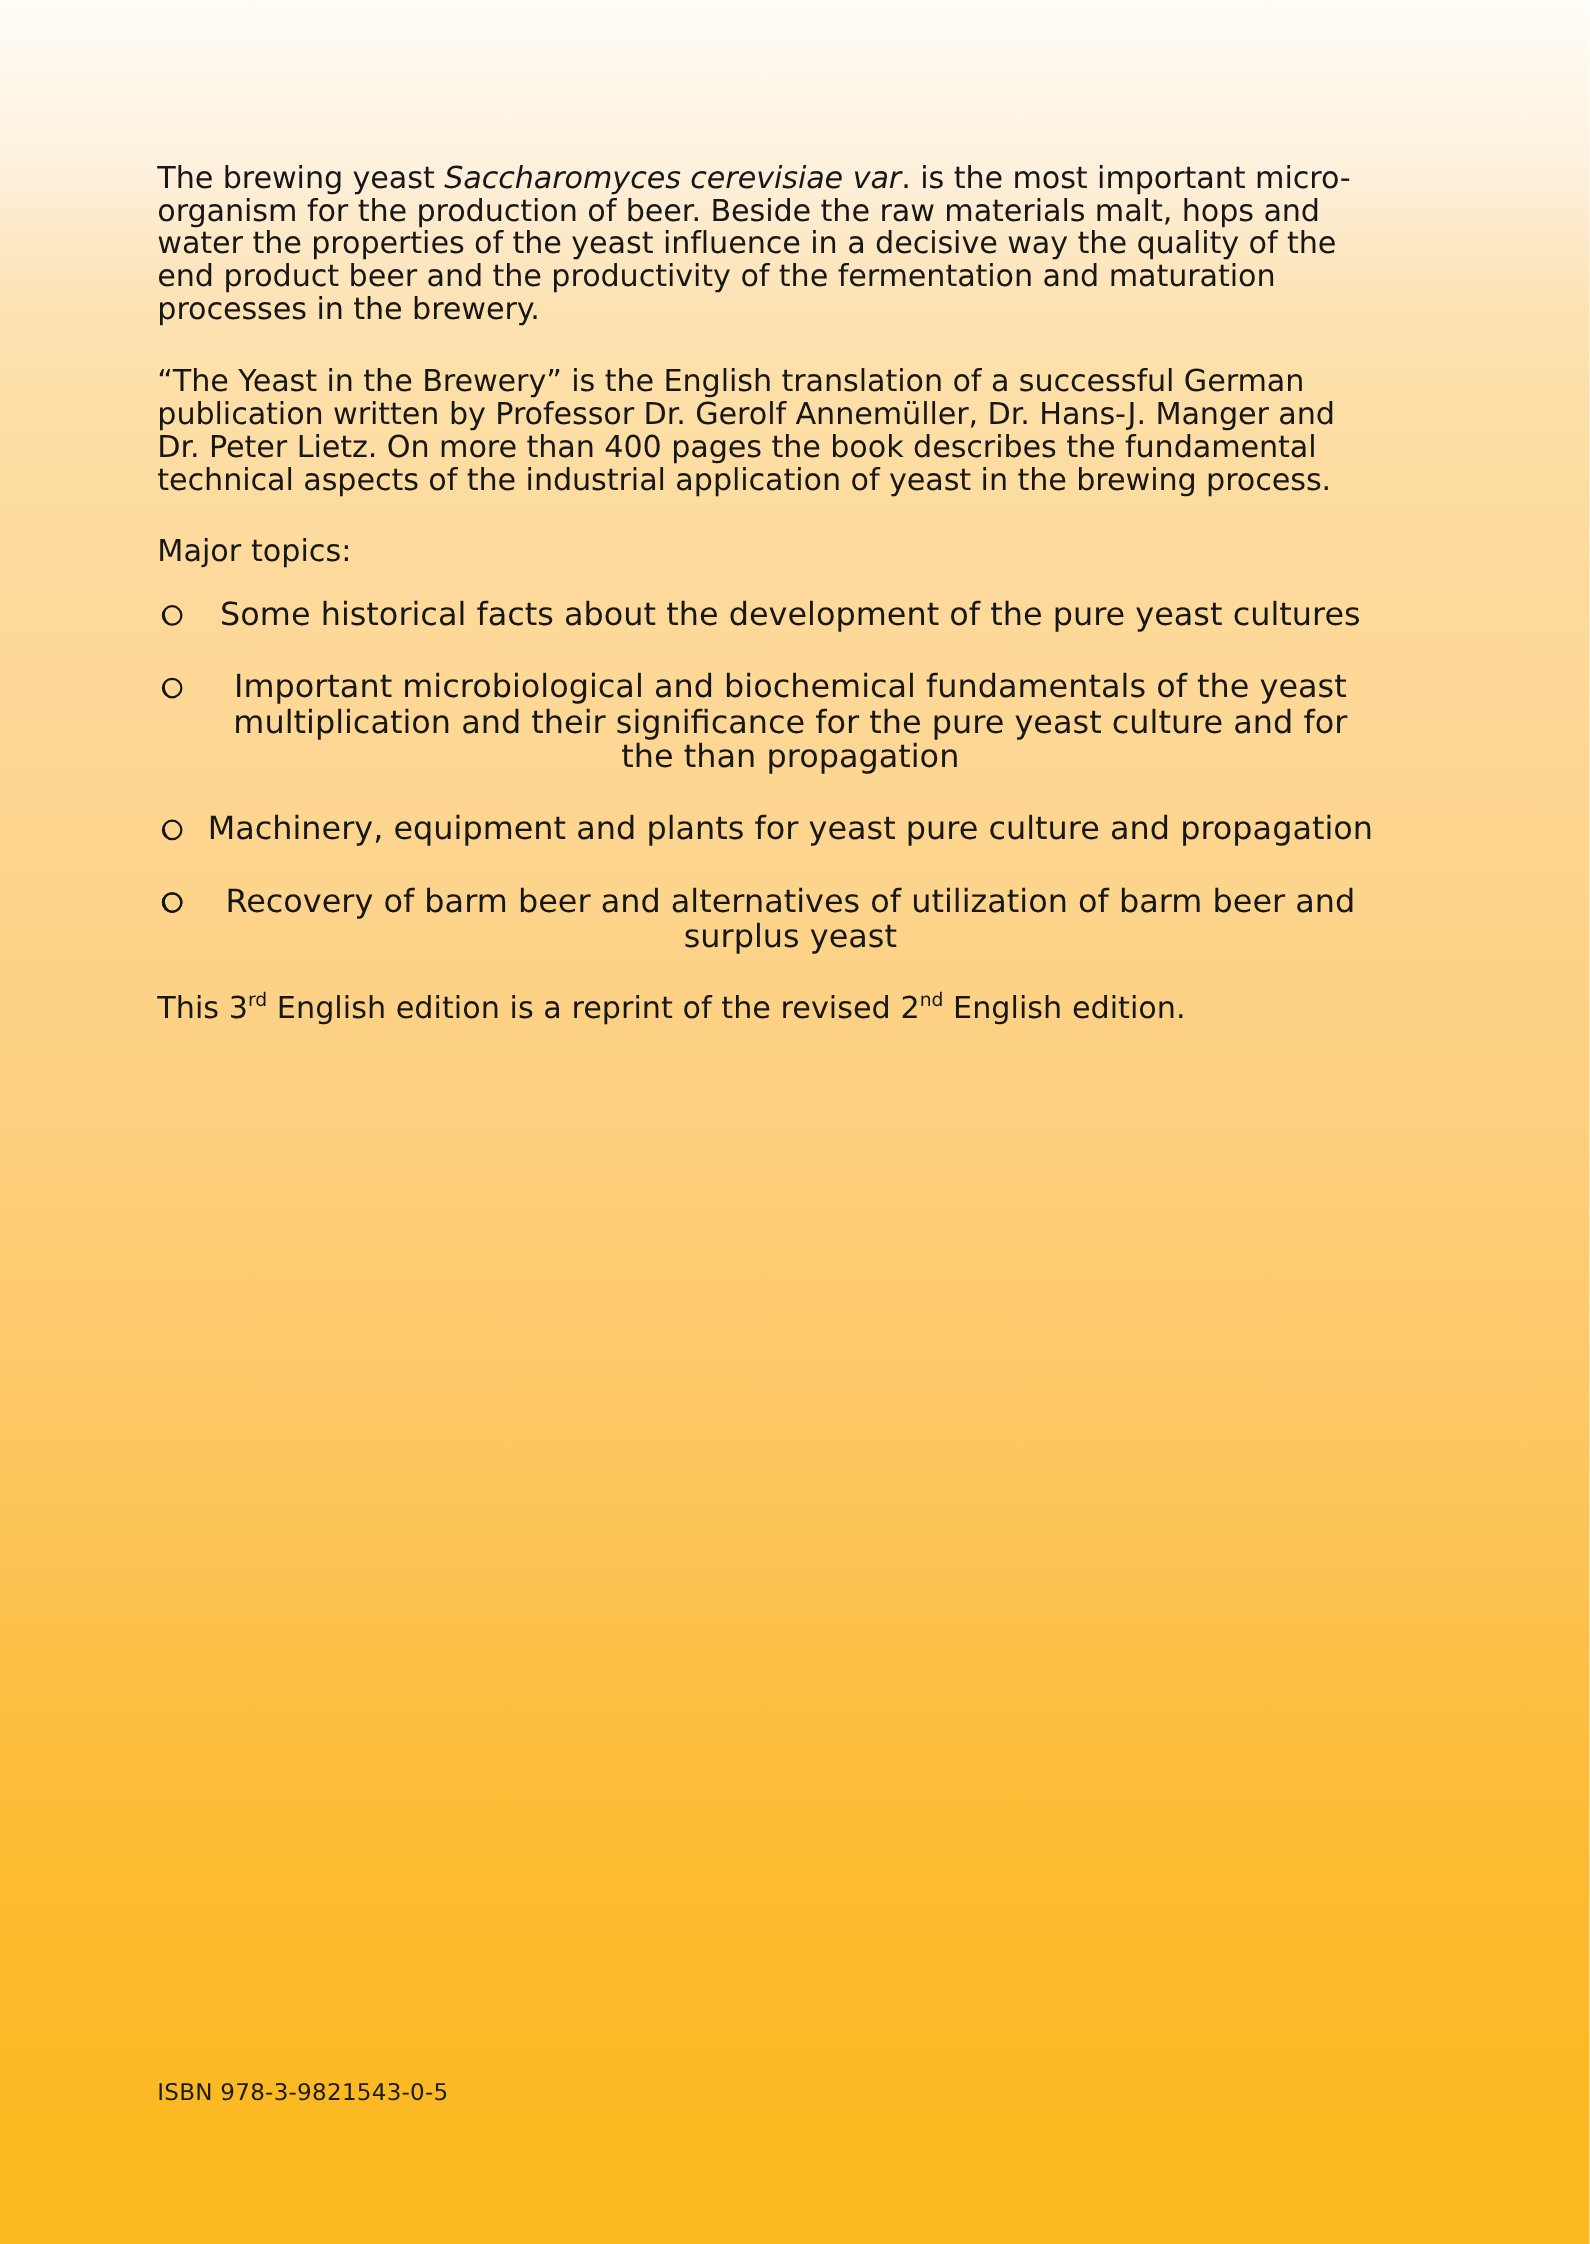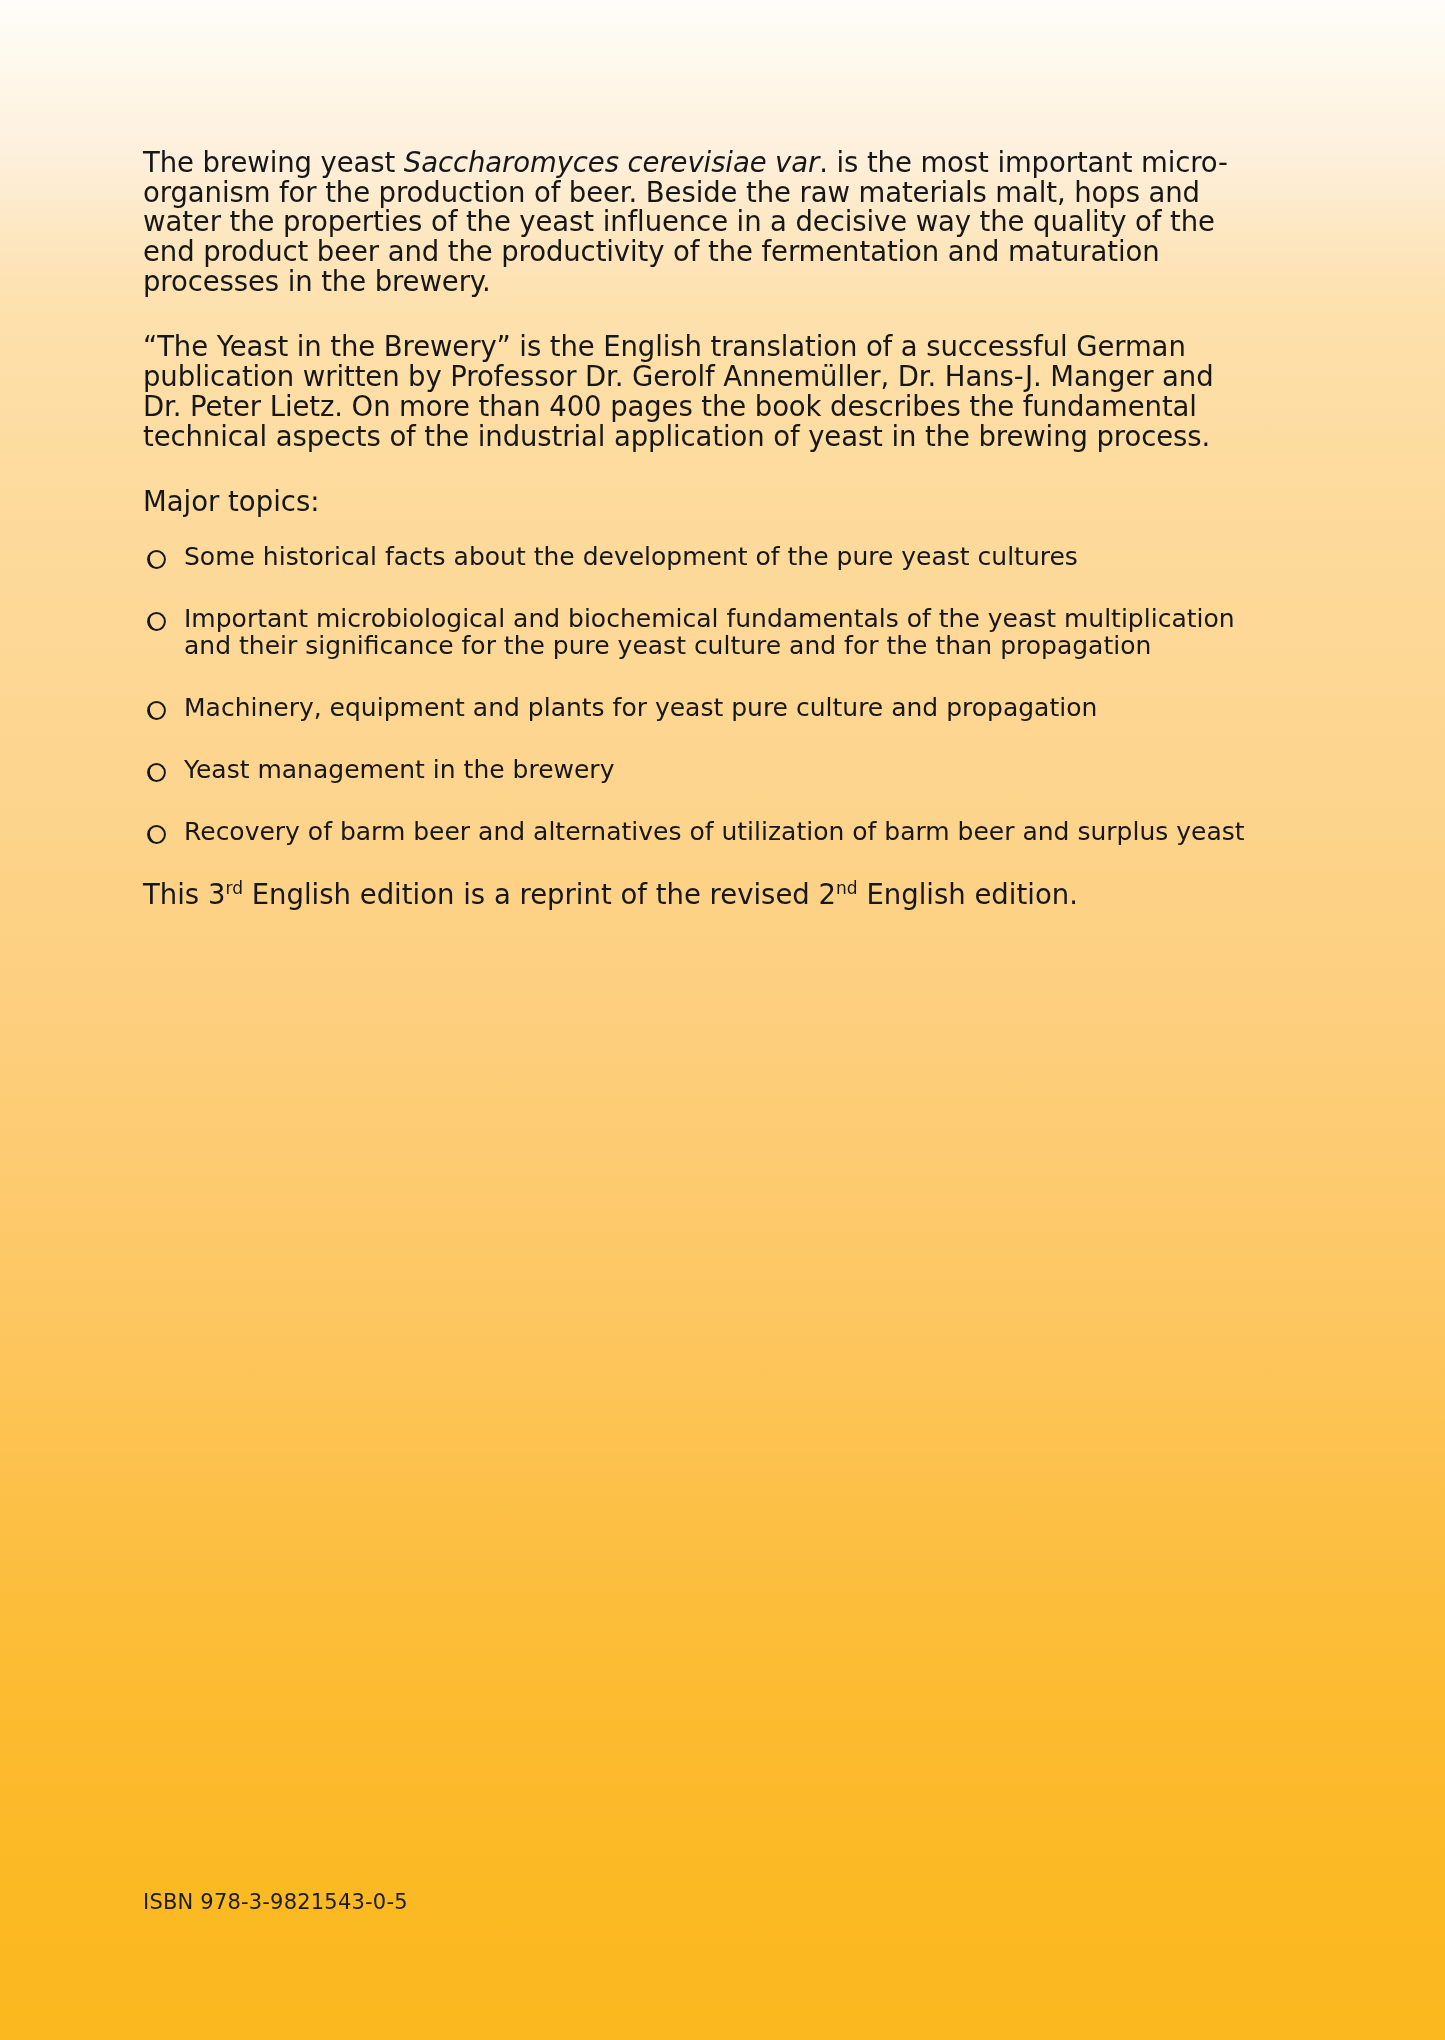--- a/index.html
+++ b/index.html
@@ -69,23 +69,24 @@
 
   ul.topics {
     list-style: none;
     margin: 0;
     padding: 0;
   }
   ul.topics li {
     position: relative;
     padding-left: 41px;
     margin: 0 0 35px 0;
-    font-size: 25px;
+    font-size: 29px;
     line-height: 1.08;
     color: #171717;
+    text-align: center;
   }
   ul.topics li .bullet {
     position: absolute;
     left: 3px;
     top: 6px;
     width: 21px;
     height: 21px;
     display: block;
   }
   ul.topics li .bullet svg {
@@ -153,21 +154,20 @@
         </span>
         <span>Machinery, equipment and plants for yeast pure culture and propagation</span>
       </li>
       <li>
         <span class="bullet">
           <svg width="21" height="21" viewBox="0 0 21 21" aria-hidden="true">
             <circle cx="10.5" cy="10.5" r="8.4" fill="none" stroke="#171717" stroke-width="2"></circle>
             <path d="M 10.5 18.9 A 8.4 8.4 0 0 1 6.2 3.3 A 9.9 9.9 0 0 0 10.5 18.9 Z" fill="#171717"></path>
           </svg>
         </span>
-        <span>Yeast management in the brewery</span>
       </li>
       <li>
         <span class="bullet">
           <svg width="21" height="21" viewBox="0 0 21 21" aria-hidden="true">
             <circle cx="10.5" cy="10.5" r="8.4" fill="none" stroke="#171717" stroke-width="2"></circle>
             <path d="M 10.5 18.9 A 8.4 8.4 0 0 1 6.2 3.3 A 9.9 9.9 0 0 0 10.5 18.9 Z" fill="#171717"></path>
           </svg>
         </span>
         <span>Recovery of barm beer and alternatives of utilization of barm beer and surplus yeast</span>
       </li>

